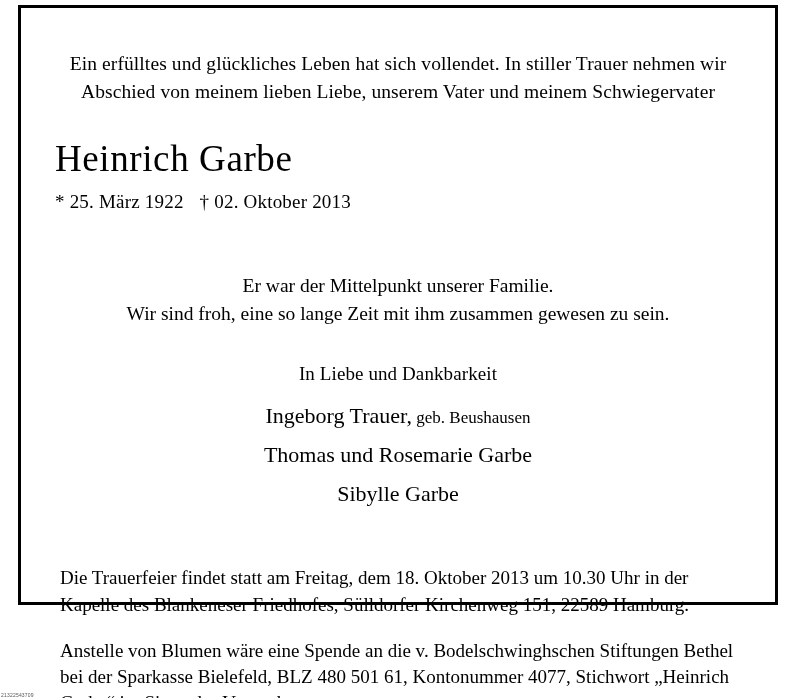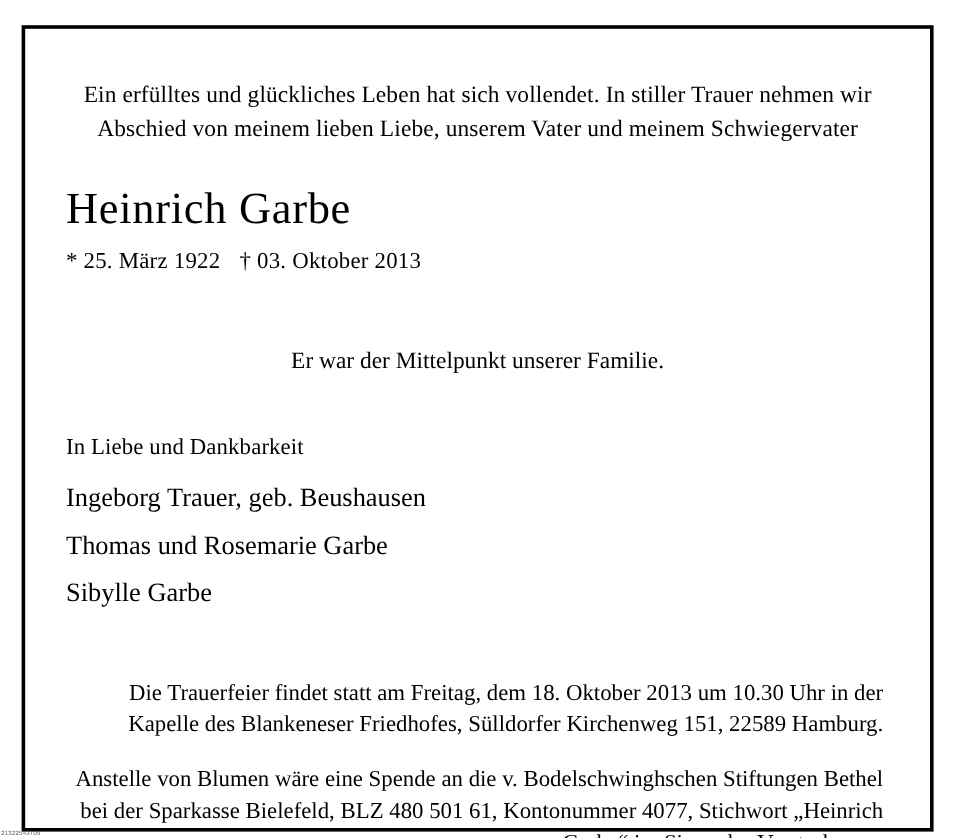--- a/index.html
+++ b/index.html
@@ -10,23 +10,23 @@
   body {
     width: 800px;
     height: 698px;
     font-family: "Liberation Serif", serif;
     color: #000000;
     overflow: hidden;
   }
   .obituary-frame {
     position: absolute;
     left: 18px;
-    top: 21px;
+    top: 5px;
     width: 760px;
-    height: 672px;
+    height: 600px;
     border: 3px solid #000000;
     background: #ffffff;
     box-sizing: border-box;
   }
   .inner {
     position: absolute;
     left: 0;
     top: 0;
     right: 0;
     bottom: 0;
@@ -62,51 +62,50 @@
   .verse {
     margin-top: 59px;
     text-align: center;
     font-size: 19.5px;
     line-height: 1.45;
   }
   .verse-line {
     display: block;
   }
   .mourners {
-    margin-top: 46px;
-    text-align: left;
+    margin-top: 34px;
+    text-align: center;
   }
   .mourners-intro {
     font-size: 19px;
     letter-spacing: 0.1px;
   }
   .mourner {
     display: block;
     font-size: 22px;
     line-height: 1.42;
     margin-top: 8px;
   }
   .mourner:first-of-type {
     margin-top: 15px;
   }
   .mourner .suffix {
-    font-size: 22px;
+    font-size: 17px;
     font-family: Liberation Serif, serif;
   }
   .footer {
     margin-top: 56px;
     font-size: 19px;
     line-height: 1.38;
     text-align: left;
     padding-left: 5px;
     padding-right: 5px;
   }
   .footer p {
     margin: 0 0 20px 0;
-    text-align: right;
   }
   .footer p:last-child {
     margin-bottom: 0;
   }
   .corner-code {
     position: absolute;
     left: 1px;
     bottom: 0px;
     font-family: "Liberation Sans", sans-serif;
     font-size: 5px;
@@ -121,26 +120,27 @@
   <div class="inner">
 
     <div class="intro">
       <span class="intro-line">Ein erfülltes und glückliches Leben hat sich vollendet. In stiller Trauer nehmen wir</span>
       <span class="intro-line">Abschied von meinem lieben Liebe, unserem Vater und meinem Schwiegervater</span>
     </div>
 
     <div class="name-block">
       <div class="deceased-name">Heinrich Garbe</div>
       <div class="dates">
-        <span class="birth">* 25. März 1922</span><span class="death">† 03. Oktober 2013</span>
+        <span class="birth">* 25. März 1922</span><span class="death">† 02. Oktober 2013</span>
       </div>
     </div>
 
     <div class="verse">
       <span class="verse-line">Er war der Mittelpunkt unserer Familie.</span>
+      <span class="verse-line">Wir sind froh, eine so lange Zeit mit ihm zusammen gewesen zu sein.</span>
     </div>
 
     <div class="mourners">
       <div class="mourners-intro">In Liebe und Dankbarkeit</div>
       <span class="mourner"><span>Ingeborg Trauer,</span><span class="suffix"> geb. Beushausen</span></span>
       <span class="mourner"><span>Thomas und Rosemarie Garbe</span><span class="suffix"></span></span>
       <span class="mourner"><span>Sibylle Garbe</span><span class="suffix"></span></span>
     </div>
 
     <div class="footer">

